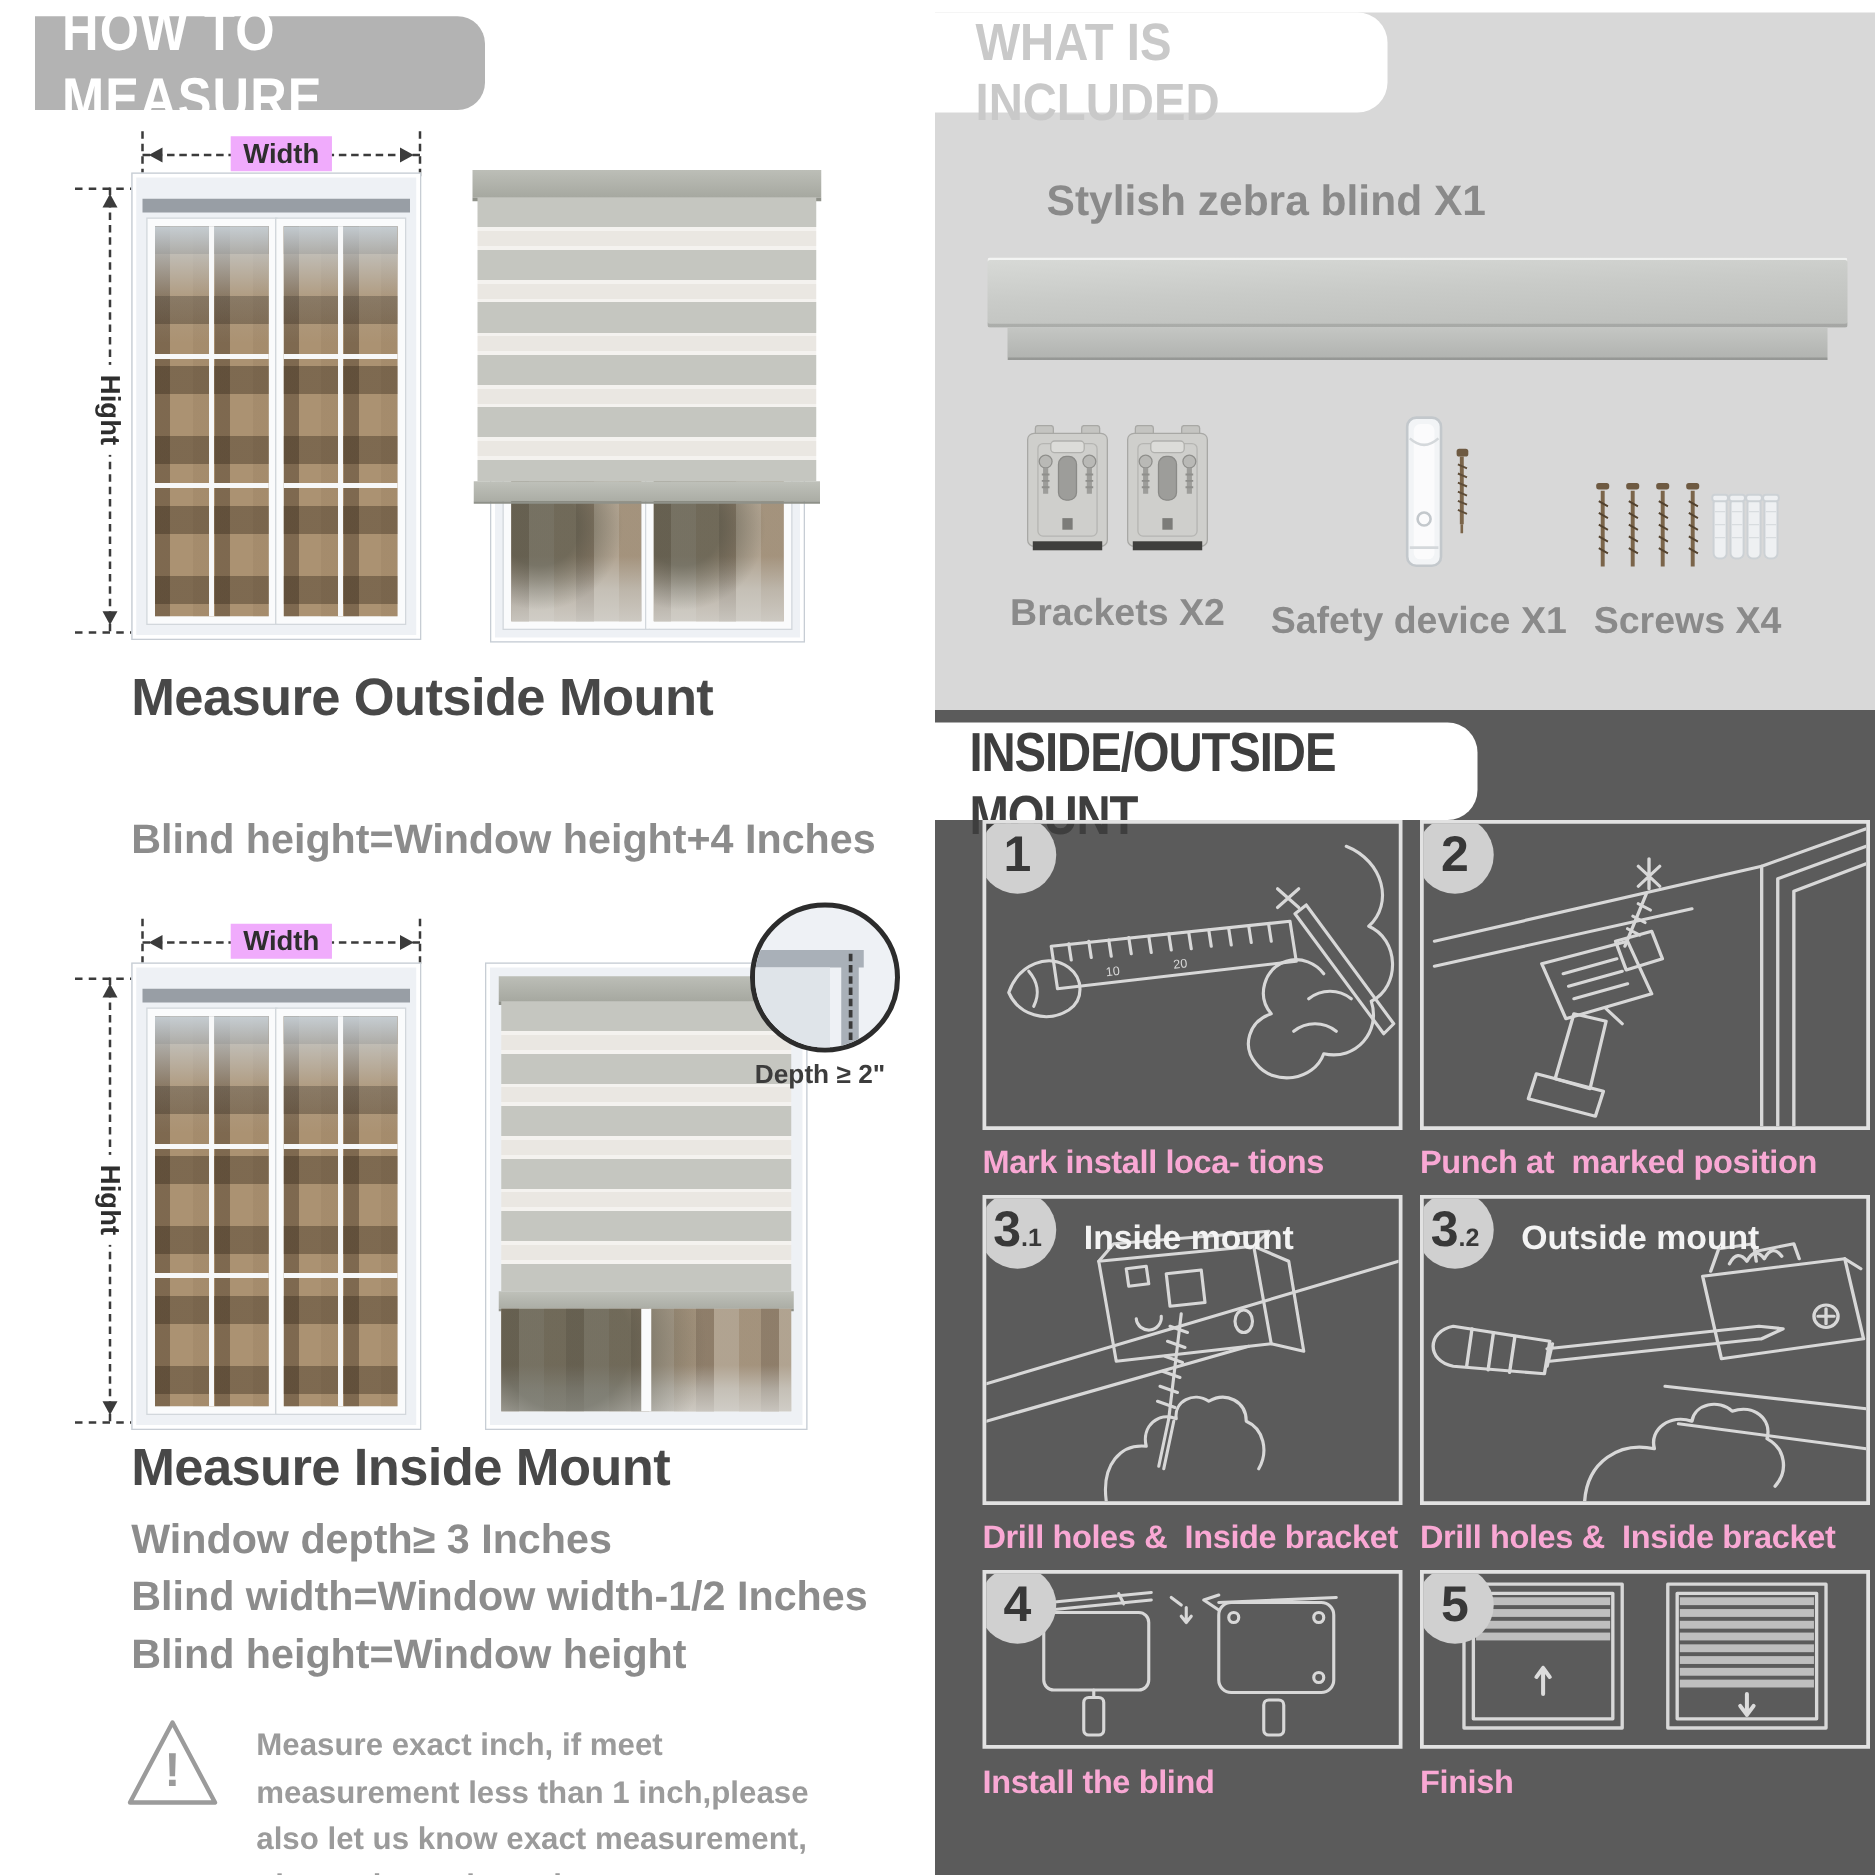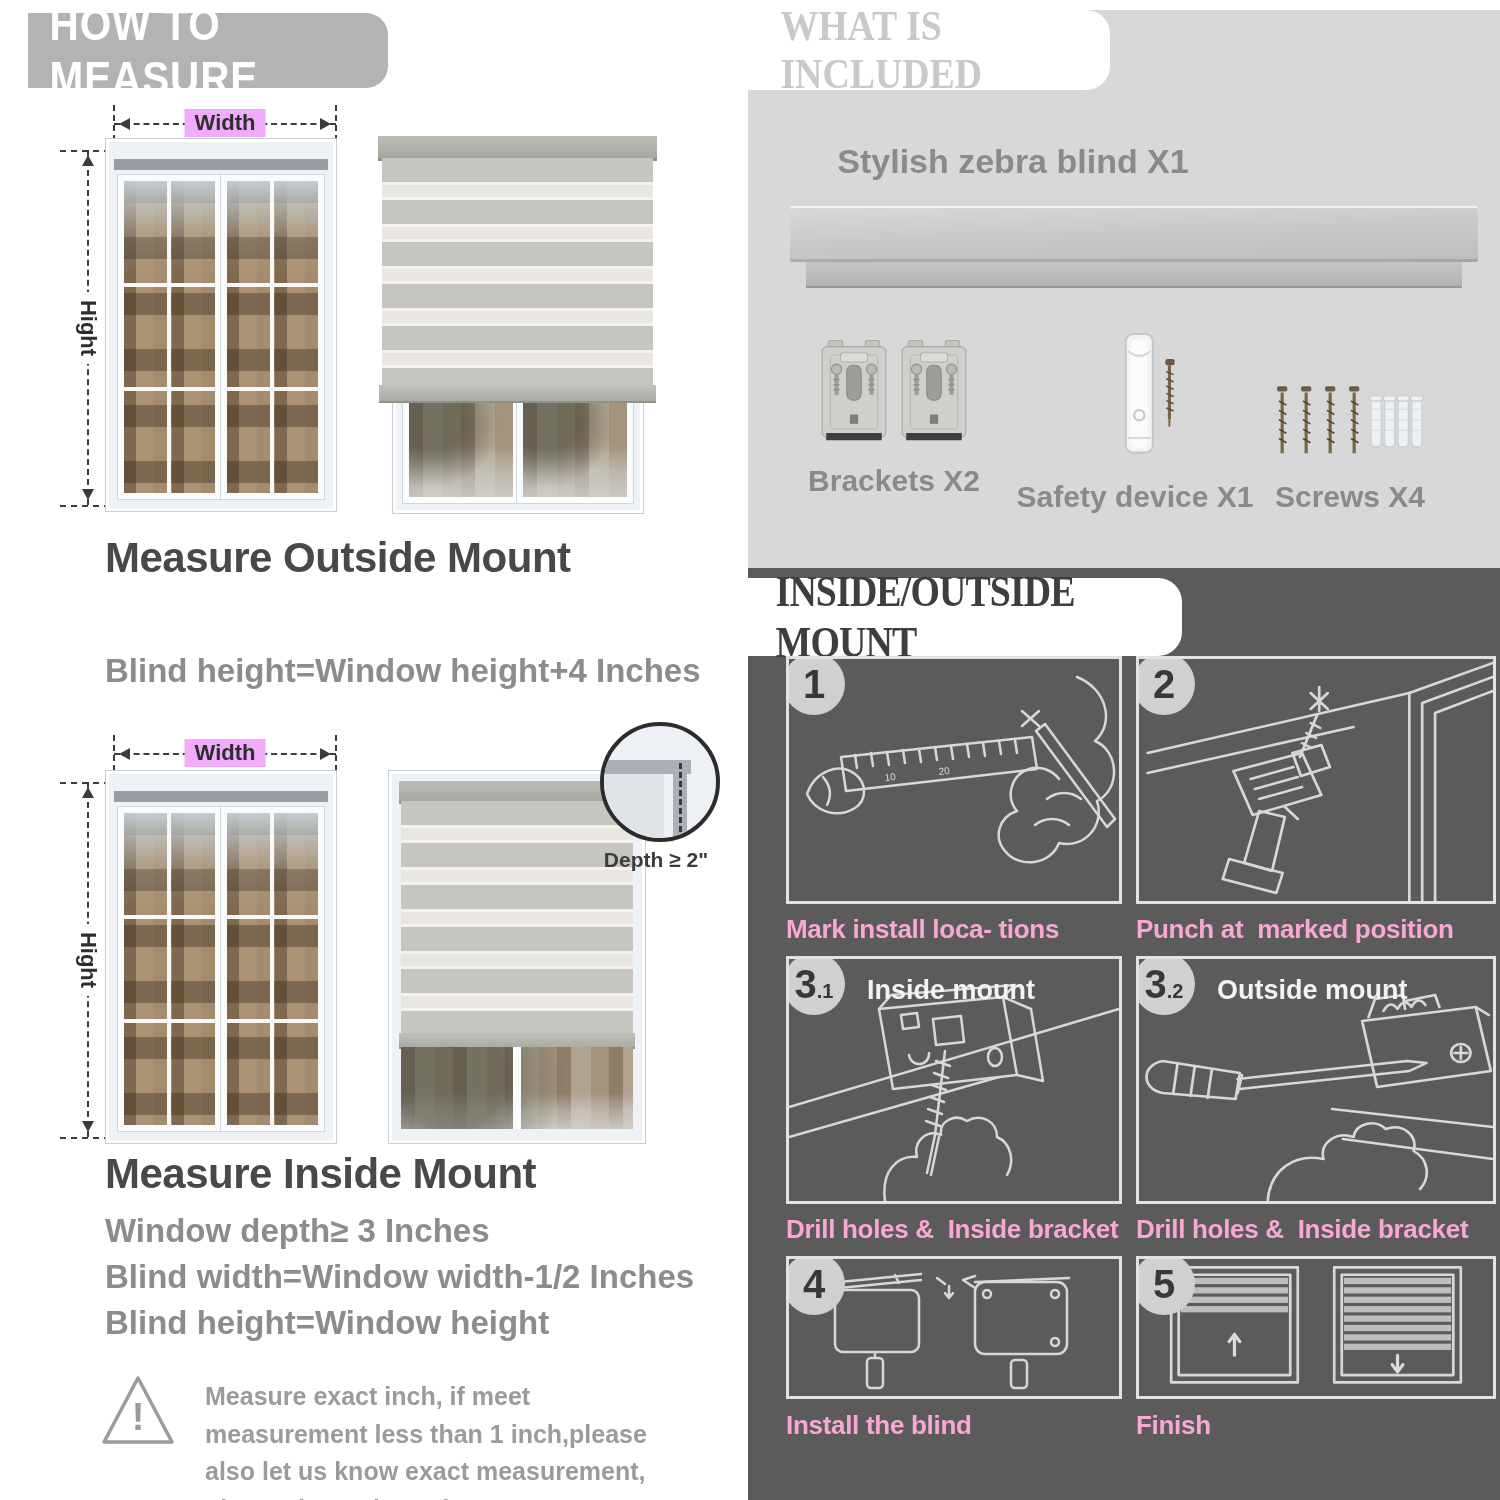--- a/index.html
+++ b/index.html
@@ -1,20 +1,20 @@
 <!DOCTYPE html>
 <html><head>
 <meta charset="utf-8">
 <style>
   html,body{margin:0;padding:0;background:#ffffff;}
   body{width:1500px;height:1500px;position:relative;font-family:"Liberation Sans",sans-serif;overflow:hidden;}
   .abs{position:absolute;}
   .badge-gray{background:#b3b3b3;border-radius:0 22px 22px 0;display:flex;align-items:center;justify-content:center;}
   .badge-gray span{color:#ffffff;font-size:46px;font-weight:bold;display:inline-block;transform:scaleX(.88);letter-spacing:1px;}
-  .badge-white{background:#ffffff;border-radius:0 24px 24px 0;display:flex;align-items:center;font-family:Liberation Serif, serif;}
+  .badge-white{background:#ffffff;border-radius:0 24px 24px 0;display:flex;align-items:flex-start;}
   .badge-white span{display:inline-block;transform-origin:left center;font-weight:bold;}
   .h2{font-weight:bold;color:#484848;font-size:42px;letter-spacing:-.5px;white-space:nowrap;}
   .gline{font-weight:bold;color:#8c8c8c;font-size:33px;white-space:nowrap;}
   
   .h-arrow{border-top:2px dashed #3b3b3b;height:0;}
   .h-arrow:before{content:"";position:absolute;left:-1px;top:-7px;border:6px solid transparent;border-right:11px solid #3b3b3b;}
   .h-arrow:after{content:"";position:absolute;right:-1px;top:-7px;border:6px solid transparent;border-left:11px solid #3b3b3b;}
   .v-arrow{border-left:2px dashed #3b3b3b;width:0;}
   .v-arrow:before{content:"";position:absolute;top:-1px;left:-7px;border:6px solid transparent;border-bottom:11px solid #3b3b3b;}
   .v-arrow:after{content:"";position:absolute;bottom:-1px;left:-7px;border:6px solid transparent;border-top:11px solid #3b3b3b;}
@@ -208,21 +208,21 @@
     <rect x="28" y="24" width="14" height="34" rx="6" fill="#9d9d9a" stroke="#8a8a87"></rect>
     <circle cx="18" cy="28" r="5" fill="#b9b9b6" stroke="#8f8f8c"></circle>
     <path d="M18 33 v20" stroke="#9d9d9a" stroke-width="4"></path>
     <path d="M15 38 h6 M15 43 h6 M15 48 h6" stroke="#8f8f8c" stroke-width="1.5"></path>
     <circle cx="52" cy="28" r="5" fill="#b9b9b6" stroke="#8f8f8c"></circle>
     <path d="M52 33 v20" stroke="#9d9d9a" stroke-width="4"></path>
     <path d="M49 38 h6 M49 43 h6 M49 48 h6" stroke="#8f8f8c" stroke-width="1.5"></path>
     <rect x="31" y="72" width="8" height="9" fill="#7c7c79"></rect>
     <rect x="8" y="90" width="54" height="7" fill="#3f3f3d"></rect>
   </svg>
-  <div class="abs item-cap" style="left:36px;top:454px;width:220px;">Brackets X2</div>
+  <div class="abs item-cap" style="left:36px;top:464px;width:220px;">Brackets X2</div>
 
   <svg class="abs" style="left:352px;top:322px;" width="90" height="130" viewBox="0 0 85 125">
     <rect x="24" y="2" width="26" height="114" rx="7" fill="#f2f4f6" stroke="#c3c8cc" stroke-width="2"></rect>
     <rect x="29" y="7" width="16" height="104" rx="5" fill="#ffffff" opacity=".65"></rect>
     <path d="M26 18 q11 10 22 0" stroke="#d4d8db" fill="none" stroke-width="2"></path>
     <circle cx="37" cy="80" r="5" fill="none" stroke="#c3c8cc" stroke-width="2"></circle>
     <path d="M26 102 h22" stroke="#d4d8db" stroke-width="2"></path>
     <rect x="62" y="26" width="9" height="6" rx="2" fill="#6e5a42"></rect>
     <path d="M66 32 v52" stroke="#7b654a" stroke-width="3"></path>
     <path d="M63 38 l7 3 M63 45 l7 3 M63 52 l7 3 M63 59 l7 3 M63 66 l7 3 M63 73 l7 3" stroke="#5f4d38" stroke-width="1.5"></path>

